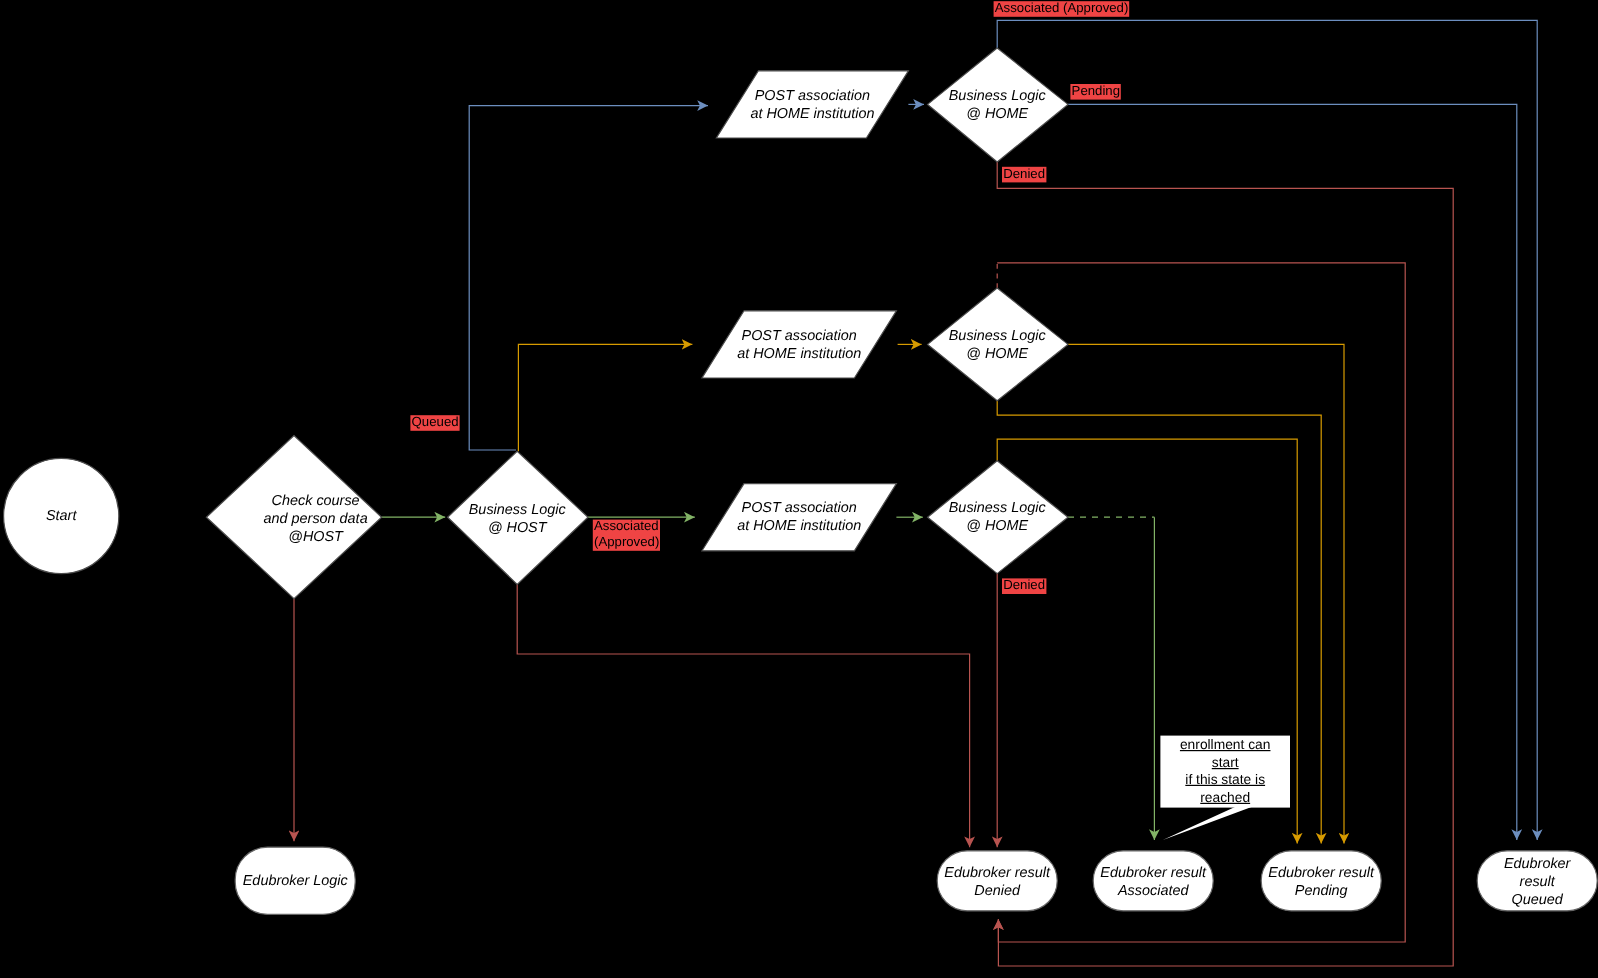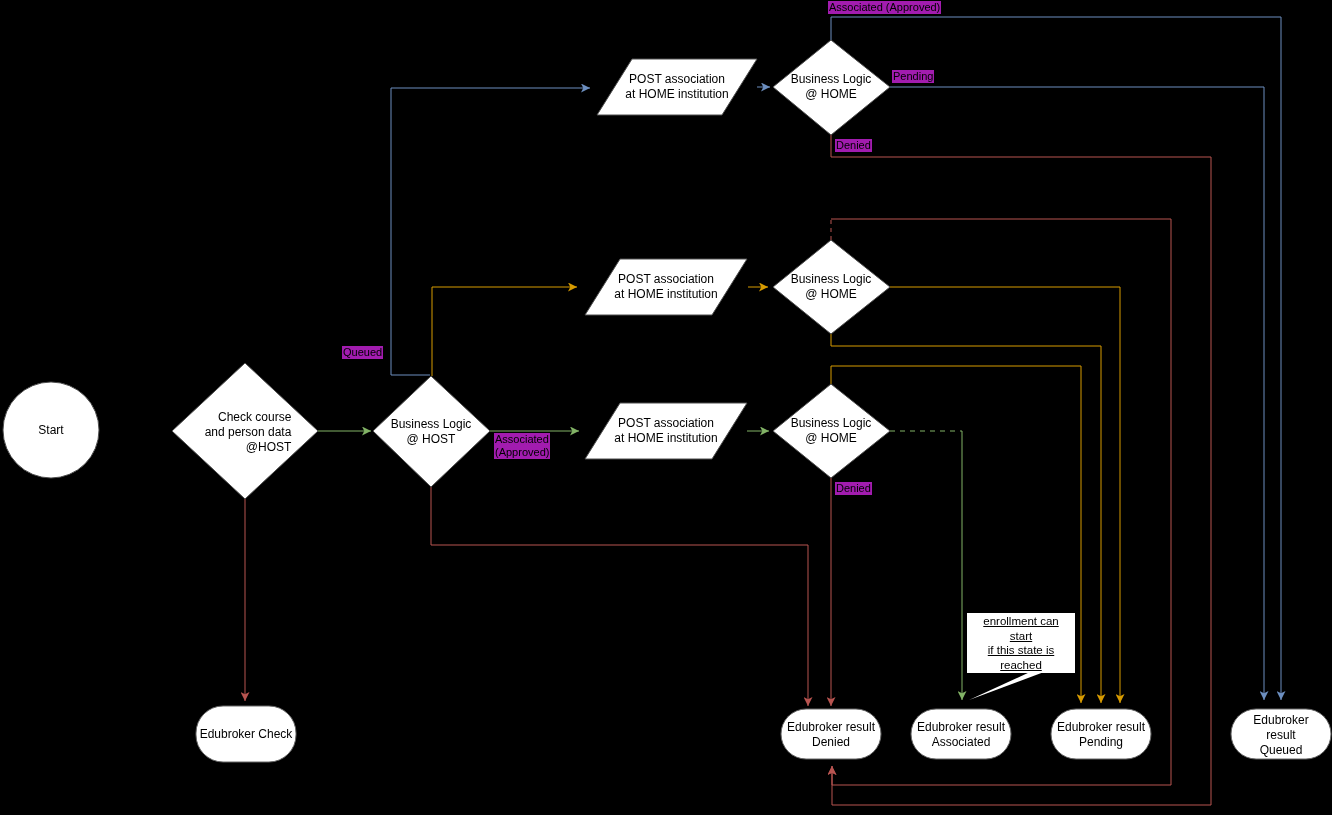--- a/index.html
+++ b/index.html
@@ -1,21 +1,21 @@
 <!DOCTYPE html>
 <html><head>
 <meta charset="utf-8">
 <style>
   html,body{margin:0;padding:0;background:#000;}
   #canvas{position:relative;width:1332px;height:815px;background:#000;overflow:hidden;
           font-family:"Liberation Sans",sans-serif;}
   #wires{position:absolute;left:0;top:0;width:1332px;height:815px;}
   .node-text{position:absolute;transform:translate(-50%,-50%);color:#000;
-             font-size:12px;line-height:15px;text-align:center;white-space:pre-line;}
-  .edge-lbl{position:absolute;background:#a21caf;color:#000;font-size:11px;line-height:13px;
+             font-size:12px;line-height:15px;text-align:center;white-space:pre-line;font-style:italic;}
+  .edge-lbl{position:absolute;background:#ef4444;color:#000;font-size:11px;line-height:13px;
             padding:0 1px;white-space:pre-line;}
   .callout-text{position:absolute;transform:translate(-50%,-50%);color:#000;
                 font-size:11.5px;line-height:14.5px;text-align:center;white-space:pre-line;}
 </style>
 </head>
 <body>
 
 <div id="canvas">
 
   <svg id="wires" viewBox="0 0 1332 815" xmlns="http://www.w3.org/2000/svg">
@@ -77,38 +77,38 @@
     <rect x="781" y="709" width="100" height="50" rx="25" fill="#ffffff" stroke="#666"></rect>
     <rect x="911" y="709" width="100" height="50" rx="25" fill="#ffffff" stroke="#666"></rect>
     <rect x="1051" y="709" width="100" height="50" rx="25" fill="#ffffff" stroke="#666"></rect>
     <rect x="1231" y="709" width="100" height="50" rx="25" fill="#ffffff" stroke="#666"></rect>
 
     <polygon points="1030,672 1044,672 969,700" fill="#ffffff"></polygon>
     <rect x="967" y="613" width="108" height="60" fill="#ffffff"></rect>
   </svg>
 
   <div class="node-text" style="left:51px;top:430px;">Start</div>
-  <div class="node-text" style="left:248px;top:432px;text-align:right;">Check course
+  <div class="node-text" style="left:263px;top:432px;">Check course
 and person data
 @HOST</div>
   <div class="node-text" style="left:431px;top:432px;">Business Logic
 @ HOST</div>
   <div class="node-text" style="left:677px;top:87px;">POST association
 at HOME institution</div>
   <div class="node-text" style="left:666px;top:287px;">POST association
 at HOME institution</div>
   <div class="node-text" style="left:666px;top:431px;">POST association
 at HOME institution</div>
   <div class="node-text" style="left:831px;top:87px;">Business Logic
 @ HOME</div>
   <div class="node-text" style="left:831px;top:287px;">Business Logic
 @ HOME</div>
   <div class="node-text" style="left:831px;top:431px;">Business Logic
 @ HOME</div>
-  <div class="node-text" style="left:246px;top:734px;">Edubroker Check</div>
+  <div class="node-text" style="left:246px;top:734px;">Edubroker Logic</div>
   <div class="node-text" style="left:831px;top:735px;">Edubroker result
 Denied</div>
   <div class="node-text" style="left:961px;top:735px;">Edubroker result
 Associated</div>
   <div class="node-text" style="left:1101px;top:735px;">Edubroker result
 Pending</div>
   <div class="node-text" style="left:1281px;top:735px;">Edubroker result
 Queued</div>
 
   <div class="edge-lbl" style="left:342px;top:346px;">Queued</div>

